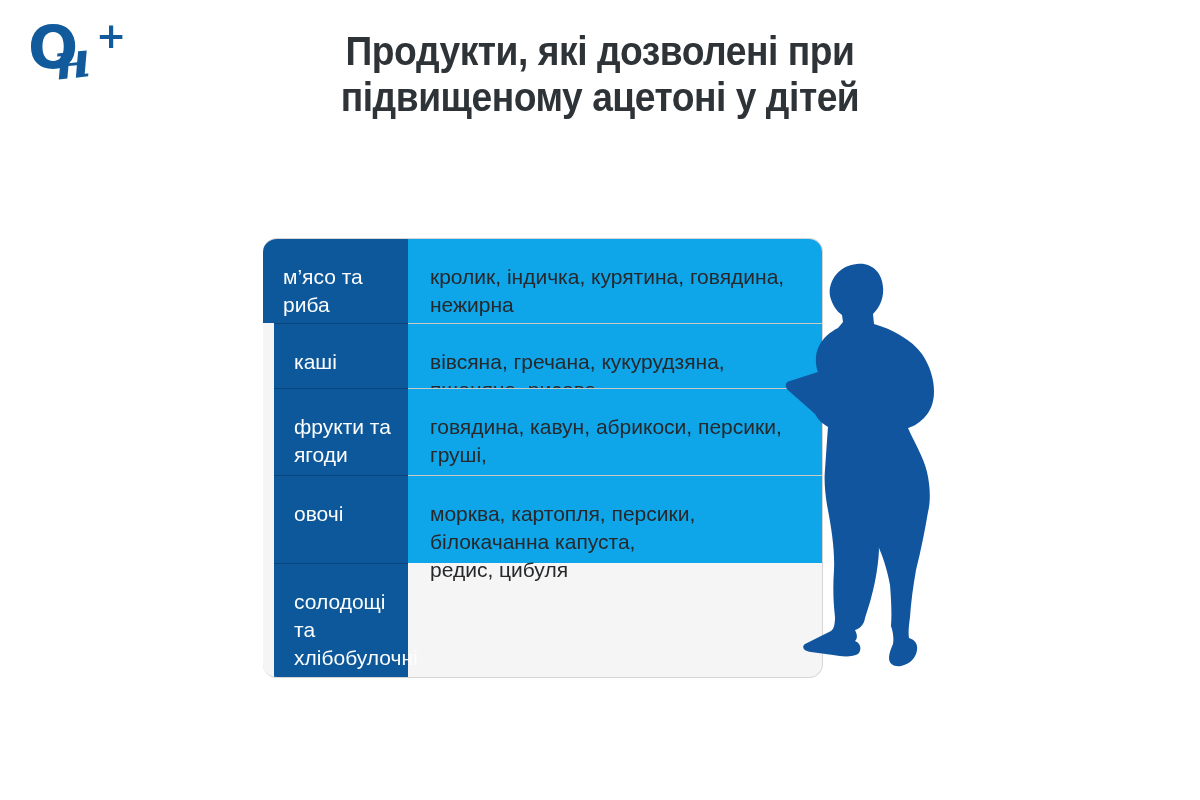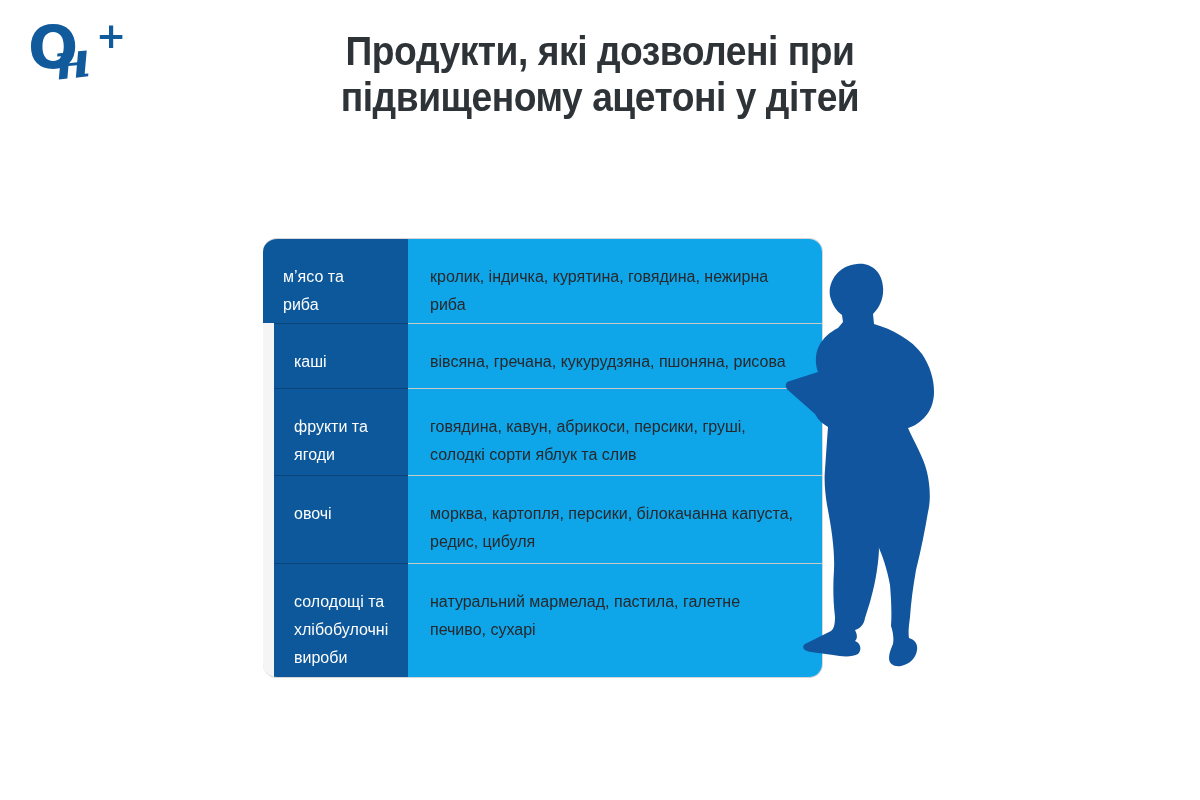--- a/index.html
+++ b/index.html
@@ -48,21 +48,21 @@
     grid-template-rows: 84px 65px 87px 88px auto;
     background: #f5f5f6;
     border: 1px solid #d6d6d6;
     border-left: none;
     border-radius: 14px;
     overflow: hidden;
     z-index: 1;
   }
   .cell {
     white-space: pre-line;
-    font-size: 16px;
+    font-size: 21px;
     line-height: 28px;
   }
   .cell.label {
     background: #0d589a;
     color: #fdfdfd;
     padding: 24px 14px 8px 20px;
   }
   .cell.items {
     background: #0ea5e9;
     color: #26282b;
@@ -106,22 +106,20 @@
     <div class="cell items bt">говядина, кавун, абрикоси, персики, груші,
 солодкі сорти яблук та слив</div>
 
     <div class="cell label bt">овочі</div>
     <div class="cell items bt">морква, картопля, персики, білокачанна капуста,
 редис, цибуля</div>
 
     <div class="cell label bt">солодощі та
 хлібобулочні
 вироби</div>
-    <div class="cell items bt">натуральний мармелад, пастила, галетне
-печиво, сухарі</div>
   </div>
 
   <svg class="man" viewBox="0 0 165 410" xmlns="http://www.w3.org/2000/svg" aria-hidden="true">
     <path fill="#10559d" d="
       M 82 4
       C 96 2 107 12 108 27
       C 109 38 105 47 98 54
       L 99 64
       C 117 69 137 80 147 94
       C 155 106 159 119 159 132

